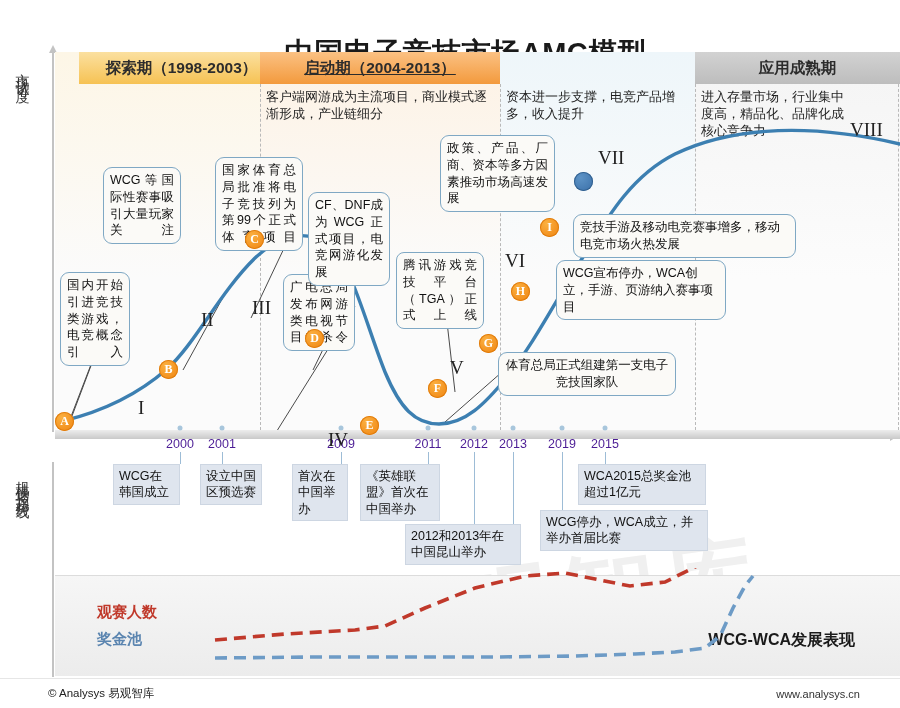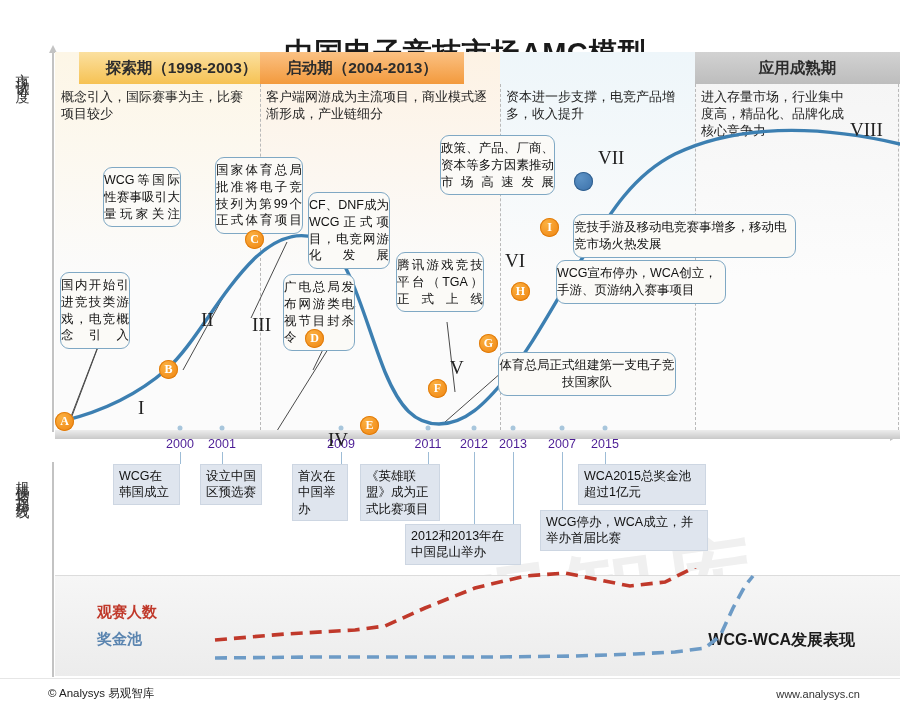--- a/index.html
+++ b/index.html
@@ -44,21 +44,21 @@
   .tintB{background:linear-gradient(to bottom,#fdf2e4,#fbfbfb 60%);}
   .tintC{background:linear-gradient(to bottom,#eef6fa,#fbfbfb 60%);}
   .tintD{background:linear-gradient(to bottom,#f4f4f4,#fcfcfc 60%);}
 
   .dashdiv{position:absolute;top:32px;height:346px;border-left:1px dashed #b9b9b9;}
 
   
   .bub{
     position:absolute;background:#fbfaf7;border:1.3px solid #7fa8c4;
     border-radius:9px;font-size:12.5px;line-height:1.34;color:#111;
-    padding:4px 0;box-sizing:border-box;z-index:6;
+    padding:4px 6px;box-sizing:border-box;z-index:6;
   }
   .bub.just{text-align:justify;text-align-last:justify;}
 
   
   .roman{position:absolute;font-size:19px;color:#222;font-weight:normal;
          font-family:"Liberation Serif","DejaVu Serif",serif;z-index:5;}
 
   
   .mk{
     position:absolute;width:19px;height:19px;border-radius:50%;
@@ -138,24 +138,23 @@
     <div class="bandcol tintB" style="left:205px;width:240px;"></div>
     <div class="bandcol tintC" style="left:445px;width:195px;"></div>
     <div class="bandcol tintD" style="left:640px;width:205px;"></div>
 
     <div class="dashdiv" style="left:205px;"></div>
     <div class="dashdiv" style="left:445px;"></div>
     <div class="dashdiv" style="left:640px;"></div>
     <div class="dashdiv" style="left:843px;"></div>
 
     <div class="band" style="left:0;width:205px;background:linear-gradient(to bottom,#fbe0a0,#f6c253);margin-left:24px;">探索期（1998-2003）</div>
-    <div class="band" style="left:205px;width:204px;background:linear-gradient(to bottom,#fbc183,#f39a3d);">启动期（2004-2013）</div>
+    <div class="band" style="left:205px;width:240px;background:linear-gradient(to bottom,#fbc183,#f39a3d);text-decoration:underline;">启动期（2004-2013）</div>
     <div class="band" style="left:640px;width:205px;background:linear-gradient(to bottom,#d2d2d2,#bdbdbd);">应用成熟期</div>
 
-    <div class="bandbody" style="left:0;width:205px;">概念引入，国际赛事为主，比赛项目较少</div>
     <div class="bandbody" style="left:445px;width:185px;">资本进一步支撑，电竞产品增多，收入提升</div>
     <div class="bandbody" style="left:205px;width:240px;">客户端网游成为主流项目，商业模式逐渐形成，产业链细分</div>
     <div class="bandbody" style="left:640px;width:155px;">进入存量市场，行业集中度高，精品化、品牌化成核心竞争力</div>
 
     <svg width="845" height="378" style="position:absolute;left:0;top:0;z-index:3;">
 
       <g stroke="#4a4a4a" stroke-width="1" fill="none">
         <path d="M60,250 L12,375"></path>
         <path d="M60,250 L14,372"></path>
         <path d="M172,238 L128,318"></path>
@@ -172,21 +171,21 @@
                C296,208 310,270 330,320
                C345,356 360,372 384,372
                C410,372 430,352 452,325
                C478,293 500,250 528,205
                C552,166 576,124 620,102
                C680,73 760,72 845,92" fill="none" stroke="#3c7fb1" stroke-width="3.4" stroke-linecap="round"></path>
     </svg>
 
     <div class="roman" style="left:83px;top:345px;">I</div>
     <div class="roman" style="left:146px;top:257px;">II</div>
-    <div class="roman" style="left:197px;top:262px;text-align:center;">III</div>
+    <div class="roman" style="left:197px;top:245px;text-align:center;">III</div>
     <div class="roman" style="left:273px;top:330px;margin-top:47px;">IV</div>
     <div class="roman" style="left:395px;top:305px;">V</div>
     <div class="roman" style="left:450px;top:198px;">VI</div>
     <div class="roman" style="left:543px;top:95px;">VII</div>
     <div class="roman" style="left:795px;top:67px;">VIII</div>
 
     <div class="mk" style="left:0px;top:360px;">A</div>
     <div class="mk" style="left:104px;top:308px;">B</div>
     <div class="mk" style="left:190px;top:178px;">C</div>
     <div class="mk" style="left:250px;top:277px;">D</div>
@@ -195,36 +194,36 @@
     <div class="mk" style="left:424px;top:282px;">G</div>
     <div class="mk" style="left:456px;top:230px;">H</div>
     <div class="mk" style="left:485px;top:166px;">I</div>
     <div class="mk blue" style="left:519px;top:120px;"></div>
 
     <div class="bub just" style="left:5px;top:220px;width:70px;">国内开始引进竞技类游戏，电竞概念引入</div>
     <div class="bub just" style="left:48px;top:115px;width:78px;">WCG等国际性赛事吸引大量玩家关注</div>
     <div class="bub just" style="left:160px;top:105px;width:88px;">国家体育总局批准将电子竞技列为第99个正式体育项目</div>
     <div class="bub just" style="left:228px;top:222px;width:72px;">广电总局发布网游类电视节目封杀令</div>
     <div class="bub just" style="left:253px;top:140px;width:82px;">CF、DNF成为WCG正式项目，电竞网游化发展</div>
-    <div class="bub just" style="left:341px;top:200px;width:88px;">腾讯游戏竞技平台（TGA）正式上线</div>
+    <div class="bub just" style="left:341px;top:200px;width:88px;border-radius:8px;">腾讯游戏竞技平台（TGA）正式上线</div>
     <div class="bub just" style="left:385px;top:83px;width:115px;">政策、产品、厂商、资本等多方因素推动市场高速发展</div>
     <div class="bub" style="left:518px;top:162px;width:223px;">竞技手游及移动电竞赛事增多，移动电竞市场火热发展</div>
     <div class="bub" style="left:501px;top:208px;width:170px;">WCG宣布停办，WCA创立，手游、页游纳入赛事项目</div>
     <div class="bub" style="left:443px;top:300px;width:178px;text-align:center;">体育总局正式组建第一支电子竞技国家队</div>
   </div>
 
   <div id="tl-axis"></div>
 
   <div class="tl-year" style="left:180px;">2000</div>
   <div class="tl-year" style="left:222px;">2001</div>
   <div class="tl-year" style="left:341px;">2009</div>
   <div class="tl-year" style="left:428px;">2011</div>
   <div class="tl-year" style="left:474px;">2012</div>
   <div class="tl-year" style="left:513px;">2013</div>
-  <div class="tl-year" style="left:562px;">2007</div>
+  <div class="tl-year" style="left:562px;">2019</div>
   <div class="tl-year" style="left:605px;">2015</div>
 
   <div class="tl-dot" style="left:180px;top:428px;"></div>
   <div class="tl-dot" style="left:222px;top:428px;"></div>
   <div class="tl-dot" style="left:341px;top:428px;"></div>
   <div class="tl-dot" style="left:428px;top:428px;"></div>
   <div class="tl-dot" style="left:474px;top:428px;"></div>
   <div class="tl-dot" style="left:513px;top:428px;"></div>
   <div class="tl-dot" style="left:562px;top:428px;"></div>
   <div class="tl-dot" style="left:605px;top:428px;"></div>
@@ -234,21 +233,21 @@
   <div class="tl-stem" style="left:341px;top:452px;height:12px;"></div>
   <div class="tl-stem" style="left:428px;top:452px;height:12px;"></div>
   <div class="tl-stem" style="left:474px;top:452px;height:72px;"></div>
   <div class="tl-stem" style="left:513px;top:452px;height:72px;"></div>
   <div class="tl-stem" style="left:562px;top:452px;height:58px;"></div>
   <div class="tl-stem" style="left:605px;top:452px;height:12px;"></div>
 
   <div class="ybox" style="left:113px;top:464px;width:67px;">WCG在韩国成立</div>
   <div class="ybox" style="left:200px;top:464px;width:62px;">设立中国区预选赛</div>
   <div class="ybox" style="left:292px;top:464px;width:56px;">首次在中国举办</div>
-  <div class="ybox" style="left:360px;top:464px;width:80px;">《英雄联盟》成为正式比赛项目</div>
+  <div class="ybox" style="left:360px;top:464px;width:80px;">《英雄联盟》首次在中国举办</div>
   <div class="ybox" style="left:405px;top:524px;width:116px;">2012和2013年在中国昆山举办</div>
   <div class="ybox" style="left:540px;top:510px;width:168px;">WCG停办，WCA成立，并举办首届比赛</div>
   <div class="ybox" style="left:578px;top:464px;width:128px;">WCA2015总奖金池超过1亿元</div>
 
   <div id="lower"></div>
 
   <svg width="845" height="110" style="position:absolute;left:55px;top:568px;z-index:3;">
 
     <path d="M160,72 L230,66 L300,62 L330,58 L370,40 L420,20 L470,8 L510,5 L545,12 L575,18 L610,14 L650,-6 L700,-26" fill="none" stroke="#c0392b" stroke-width="3.6" stroke-dasharray="12 7" stroke-linecap="butt"></path>
 

